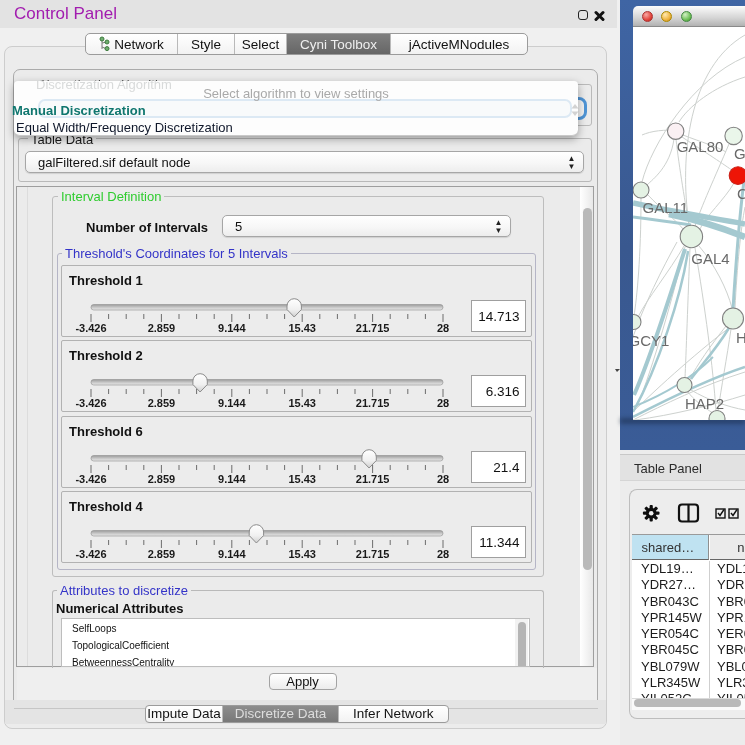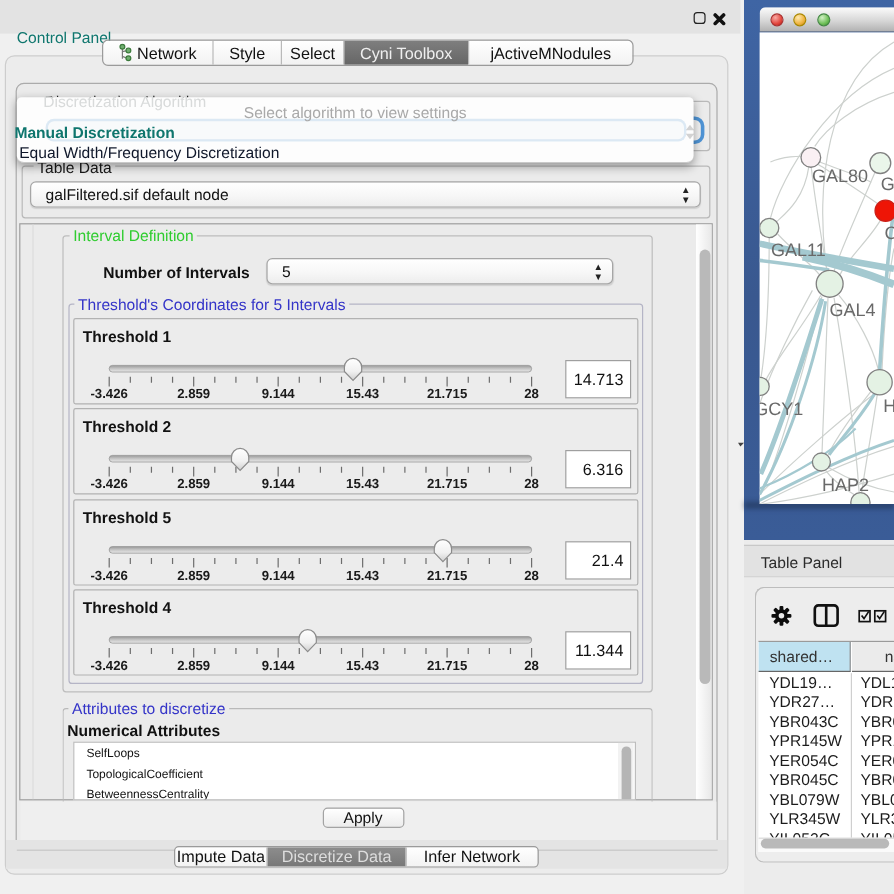--- a/index.html
+++ b/index.html
@@ -19,21 +19,21 @@
 .seg div:last-child{border-right:none}
 .seg .sel{background:linear-gradient(180deg,#7e7e7e 0%,#666 100%);color:#efefef}
 .tlab{font-weight:bold;font-size:13px}
 </style></head>
 <body>
 
 <div class="abs" style="left:0;top:0;width:620px;height:745px;background:#f0f0f0"></div>
 <div class="abs" style="left:0;top:0;width:617px;height:28px;background:#e3e3e3"></div>
 
 <div class="abs" style="left:4px;top:46px;width:603px;height:683px;background:#ececec;border:1px solid #cdcdcd;border-radius:8px"></div>
-<div class="abs" style="left:14px;top:24px;font-size:13px;color:#0f766e">Control Panel</div>
+<div class="abs" style="left:14px;top:4px;font-size:17px;color:#a21caf">Control Panel</div>
 
 <div class="abs" style="left:578px;top:10px;width:10px;height:10px;border:1.6px solid #222;border-radius:3px"></div>
 <svg class="abs" style="left:594px;top:10px;width:11px;height:12px" viewBox="0 0 11 12">
 <path d="M2 2.5 L9 9.5 M9 2.5 L2 9.5" stroke="#111" stroke-width="3" stroke-linecap="round"></path>
   </svg>
 
 <div class="seg" style="left:85px;top:33px;height:22px">
  <div style="width:92px"><svg width="11" height="16" viewBox="0 0 11 16" style="margin-right:4px">
    <path d="M3 3 V13 M3 7 L8 6 M3 11 L8 13" stroke="#7a7a7a" stroke-width="1"></path>
    <circle cx="3" cy="3" r="2" fill="#6fae6f" stroke="#3c7a3c"></circle>
@@ -170,21 +170,21 @@
 <text x="30.0" y="67" text-anchor="middle" font-size="11" font-weight="bold" fill="#1a1a1a">-3.426</text>
     <text x="100.4" y="67" text-anchor="middle" font-size="11" font-weight="bold" fill="#1a1a1a">2.859</text>
     <text x="170.8" y="67" text-anchor="middle" font-size="11" font-weight="bold" fill="#1a1a1a">9.144</text>
     <text x="241.2" y="67" text-anchor="middle" font-size="11" font-weight="bold" fill="#1a1a1a">15.43</text>
     <text x="311.6" y="67" text-anchor="middle" font-size="11" font-weight="bold" fill="#1a1a1a">21.715</text>
     <text x="382.0" y="67" text-anchor="middle" font-size="11" font-weight="bold" fill="#1a1a1a">28</text>
 <path d="M 131.9 41 a 7.2 7.3 0 0 1 14.4 0 l 0 3.5 l -7.2 7.5 l -7.2 -7.5 z" fill="url(#thm)" stroke="#8b8b8b" stroke-width="1"></path>
 </svg>
 <div class="vbox" style="left:470.5px;top:375px">6.316</div>
 <div class="abs" style="left:61px;top:416px;width:470.5px;height:71.5px;border:1px solid #b2b2b2;border-radius:2px;background:#ececec"></div>
-<div class="abs tlab" style="left:69px;top:424px">Threshold 5</div>
+<div class="abs tlab" style="left:69px;top:424px">Threshold 6</div>
 <svg class="abs" style="left:61px;top:416px" width="470" height="71" viewBox="0 0 470 71">
 <defs></defs>
 <rect x="30" y="39.5" width="352" height="5.5" rx="2.7" fill="url(#trk)" stroke="#8f8f8f" stroke-width="0.6"></rect>
 <line x1="30.0" y1="49" x2="30.0" y2="57" stroke="#6d6d6d" stroke-width="1"></line>
     <line x1="47.6" y1="49" x2="47.6" y2="54" stroke="#6d6d6d" stroke-width="1"></line>
     <line x1="65.2" y1="49" x2="65.2" y2="54" stroke="#6d6d6d" stroke-width="1"></line>
     <line x1="82.8" y1="49" x2="82.8" y2="54" stroke="#6d6d6d" stroke-width="1"></line>
     <line x1="100.4" y1="49" x2="100.4" y2="57" stroke="#6d6d6d" stroke-width="1"></line>
     <line x1="118.0" y1="49" x2="118.0" y2="54" stroke="#6d6d6d" stroke-width="1"></line>
     <line x1="135.6" y1="49" x2="135.6" y2="54" stroke="#6d6d6d" stroke-width="1"></line>

